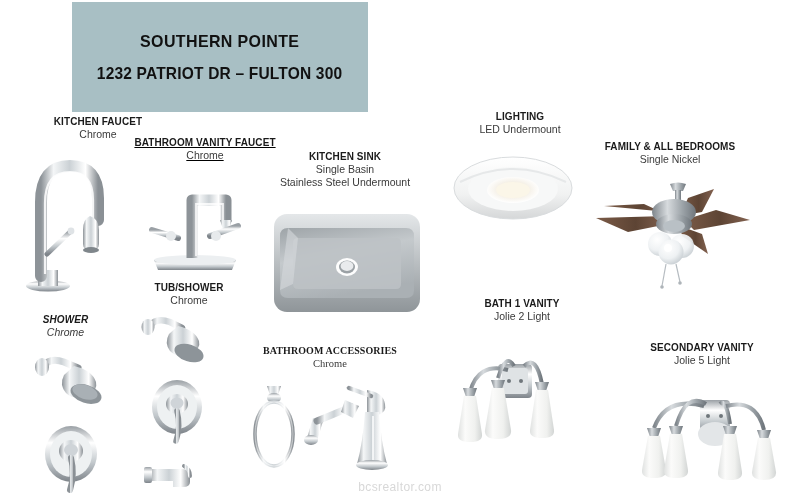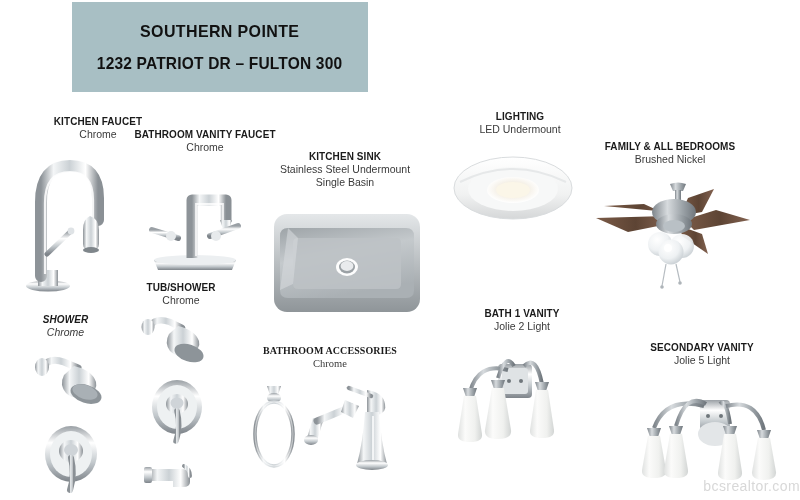--- a/index.html
+++ b/index.html
@@ -7,21 +7,21 @@
     width:800px;height:500px;
     background:#ffffff;
     font-family:"Liberation Sans", sans-serif;
     position:relative;
     overflow:hidden;
   }
   .board{position:absolute;inset:0;}
 
   
   .banner{
-    position:absolute;left:72px;top:2px;width:296px;height:90px;
+    position:absolute;left:72px;top:2px;width:296px;height:110px;
     background:#a8bfc4;
     display:flex;flex-direction:column;align-items:center;justify-content:center;
     gap:12px;
   }
   .banner .line1{
     font-size:17px;font-weight:bold;letter-spacing:.4px;color:#111;
     font-family:"Liberation Sans", sans-serif;
     transform:scaleX(.94);
   }
   .banner .line2{
@@ -35,22 +35,22 @@
     font-size:10.5px;font-weight:bold;color:#1a1a1a;letter-spacing:.1px;
     white-space:nowrap;transform:scaleX(.95);
   }
   .cap .s{
     font-size:10.5px;font-weight:normal;color:#3a3a3a;white-space:nowrap;
   }
 
   
   .art{position:absolute;}
   .wm{
-    position:absolute;left:0;right:0;bottom:6px;text-align:right;
-    font-size:14px;color:#d8d8d8;letter-spacing:.4px;
+    position:absolute;left:0;right:0;bottom:6px;text-align:center;
+    font-size:12px;color:#d8d8d8;letter-spacing:.4px;
   }
 </style>
 </head>
 <body>
 
 <div class="board">
 
   <div class="banner" style="background: rgb(168, 191, 196);">
     <div class="line1">SOUTHERN POINTE</div>
     <div class="line2">1232 PATRIOT DR – FULTON 300</div>
@@ -83,21 +83,21 @@
     <path d="M23,126 L23,52 Q23,16 52,16 Q80,16 80,48 L80,70" fill="none" stroke="url(#chromeV)" stroke-width="12" stroke-linecap="round"></path>
     <path d="M27,124 L27,53 Q27,22 52,22 Q75,22 75,50 L75,68" fill="none" stroke="#ffffff" stroke-width="2.2" opacity=".85"></path>
 
     <path d="M72,66 q9,3 9,14 l0,14 q0,6 -8,6 q-8,0 -8,-6 l0,-14 q0,-11 7,-14 z" fill="url(#chromeV)"></path>
     <ellipse cx="73" cy="100" rx="8" ry="3" fill="#7f868b"></ellipse>
 
     <path d="M29,104 L52,82" stroke="url(#chromeH)" stroke-width="5" stroke-linecap="round" fill="none"></path>
     <circle cx="53" cy="81" r="3.4" fill="#dfe3e6"></circle>
   </svg>
 
-  <div class="cap" style="left:110px;top:128px;width:190px;">
+  <div class="cap" style="left:110px;top:136px;width:190px;text-decoration:underline;">
     <div class="t">BATHROOM VANITY FAUCET</div>
     <div class="s">Chrome</div>
   </div>
   <svg class="art" style="left:140px;top:160px;" width="110" height="115" viewBox="0 0 110 115">
 
     <path d="M14,100 L96,100 L92,110 L18,110 Z" fill="url(#chromeH)"></path>
     <ellipse cx="55" cy="100" rx="41" ry="5" fill="#eceff1"></ellipse>
 
     <path d="M52,98 L52,40 L86,40 L86,62" fill="none" stroke="url(#chromeV)" stroke-width="11" stroke-linejoin="round" stroke-linecap="butt"></path>
     <path d="M56,96 L56,44 L83,44 L83,60" fill="none" stroke="#ffffff" stroke-width="1.8" opacity=".8"></path>
@@ -107,22 +107,22 @@
     <path d="M12,70 L38,78" stroke="url(#chromeH)" stroke-width="6" stroke-linecap="round"></path>
     <circle cx="31" cy="76" r="5" fill="#e7eaec"></circle>
 
     <path d="M76,98 L76,78" stroke="url(#chromeV)" stroke-width="12" stroke-linecap="round"></path>
     <path d="M70,76 L98,66" stroke="url(#chromeH)" stroke-width="6" stroke-linecap="round"></path>
     <circle cx="76" cy="76" r="5" fill="#e7eaec"></circle>
   </svg>
 
   <div class="cap" style="left:250px;top:150px;width:190px;">
     <div class="t">KITCHEN SINK</div>
+    <div class="s">Single Basin</div>
     <div class="s">Stainless Steel Undermount</div>
-    <div class="s">Single Basin</div>
   </div>
   <svg class="art" style="left:272px;top:212px;" width="150" height="105" viewBox="0 0 150 105">
     <defs>
       <linearGradient id="sinkRim" x1="0" y1="0" x2="0" y2="1">
         <stop offset="0%" stop-color="#e4e7e9"></stop>
           <stop offset="55%" stop-color="#b5babd"></stop>
         <stop offset="100%" stop-color="#8f9599"></stop>
       </linearGradient>
       <linearGradient id="sinkBasin" x1="0" y1="0" x2="0.35" y2="1">
         <stop offset="0%" stop-color="#9ea4a8"></stop>
@@ -164,21 +164,21 @@
     <ellipse cx="61" cy="36" rx="59" ry="31" fill="url(#ledRim)"></ellipse>
     <ellipse cx="61" cy="36" rx="59" ry="31" fill="none" stroke="#d9dcde" stroke-width="1"></ellipse>
     <ellipse cx="61" cy="37" rx="45" ry="22" fill="#f7f8f8"></ellipse>
     <ellipse cx="61" cy="38" rx="26" ry="13" fill="url(#ledGlow)"></ellipse>
     <ellipse cx="61" cy="38" rx="17" ry="8" fill="#fbf6e8"></ellipse>
     <path d="M8,30 q53,-26 106,0" fill="none" stroke="#e6e8e9" stroke-width="2"></path>
   </svg>
 
   <div class="cap" style="left:560px;top:140px;width:220px;">
     <div class="t">FAMILY &amp; ALL BEDROOMS</div>
-    <div class="s">Brushed Nickel</div>
+    <div class="s">Single Nickel</div>
   </div>
   <svg class="art" style="left:584px;top:182px;" width="212" height="108" viewBox="0 0 212 108">
     <defs>
       <linearGradient id="bladeG" x1="0" y1="0" x2="1" y2="0">
         <stop offset="0%" stop-color="#7b5b47"></stop>
           <stop offset="55%" stop-color="#5d4434"></stop>
         <stop offset="100%" stop-color="#836250"></stop>
       </linearGradient>
       <linearGradient id="nickelG" x1="0" y1="0" x2="1" y2="0">
         <stop offset="0%" stop-color="#7e858b"></stop>
@@ -231,21 +231,21 @@
     <ellipse cx="59" cy="40" rx="13" ry="7" transform="rotate(18 59 40)" fill="#a9b0b5"></ellipse>
 
     <ellipse cx="45" cy="102" rx="26" ry="28" fill="url(#chromeH)"></ellipse>
     <ellipse cx="45" cy="102" rx="21" ry="23" fill="#eef1f2"></ellipse>
     <ellipse cx="45" cy="99" rx="12" ry="11" fill="url(#chromeV)"></ellipse>
     <ellipse cx="45" cy="98" rx="7" ry="6" fill="#cfd4d8"></ellipse>
 
     <path d="M45,106 q4,16 -1,32" stroke="url(#chromeV)" stroke-width="6" fill="none" stroke-linecap="round"></path>
   </svg>
 
-  <div class="cap" style="left:116px;top:281px;width:130px;">
+  <div class="cap" style="left:124px;top:281px;width:130px;">
     <div class="t">TUB/SHOWER</div>
     <div class="s">Chrome</div>
   </div>
   <svg class="art" style="left:134px;top:314px;" width="92" height="176" viewBox="0 0 92 176">
 
     <path d="M16,12 q6,-9 20,-4 l12,6" fill="none" stroke="url(#chromeV)" stroke-width="6.5" stroke-linecap="round"></path>
     <ellipse cx="14" cy="13" rx="6.5" ry="8" fill="url(#chromeV)"></ellipse>
     <path d="M44,12 q17,4 21,15 q2,8 -8,12 q-13,6 -21,-2 q-6,-8 -1,-17 z" fill="url(#chromeV)"></path>
     <ellipse cx="55" cy="39" rx="15" ry="8.5" transform="rotate(18 55 39)" fill="#8d9499"></ellipse>
 
@@ -276,21 +276,21 @@
     <path d="M100,18 l14,6 l-6,12 l-12,-6 z" fill="url(#chromeV)"></path>
     <ellipse cx="66" cy="58" rx="7" ry="5" fill="url(#chromeH)"></ellipse>
 
     <path d="M122,8 q16,2 18,14 q2,9 -8,11 l-10,-2 z" fill="url(#chromeV)"></path>
     <path d="M104,6 l22,8" stroke="url(#chromeV)" stroke-width="4.5" stroke-linecap="round" fill="none"></path>
     <path d="M120,30 q-2,30 -8,52 l30,0 q-6,-22 -8,-52 z" fill="url(#chromeV)"></path>
     <path d="M128,34 l0,46" stroke="#ffffff" stroke-width="2" opacity=".75"></path>
     <ellipse cx="127" cy="83" rx="16" ry="5" fill="url(#chromeH)"></ellipse>
   </svg>
 
-  <div class="cap" style="left:432px;top:307px;width:180px;text-align:center;">
+  <div class="cap" style="left:432px;top:297px;width:180px;text-align:center;">
     <div class="t">BATH 1 VANITY</div>
     <div class="s">Jolie 2 Light</div>
   </div>
   <svg class="art" style="left:446px;top:336px;" width="130" height="120" viewBox="0 0 130 120">
     <defs>
       <linearGradient id="shadeG" x1="0" y1="0" x2="1" y2="0">
         <stop offset="0%" stop-color="#dfe1e0"></stop>
           <stop offset="30%" stop-color="#fbfbfa"></stop>
         <stop offset="70%" stop-color="#f0f1ef"></stop>
           <stop offset="100%" stop-color="#d2d5d4"></stop>

